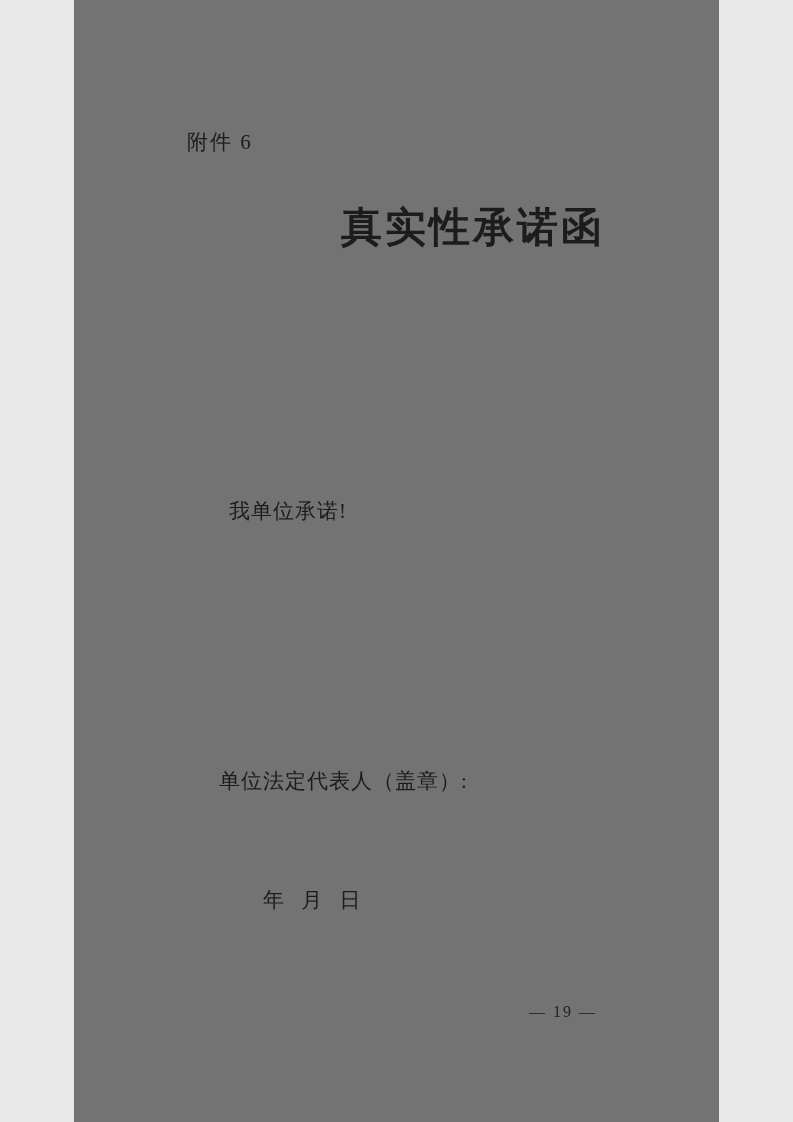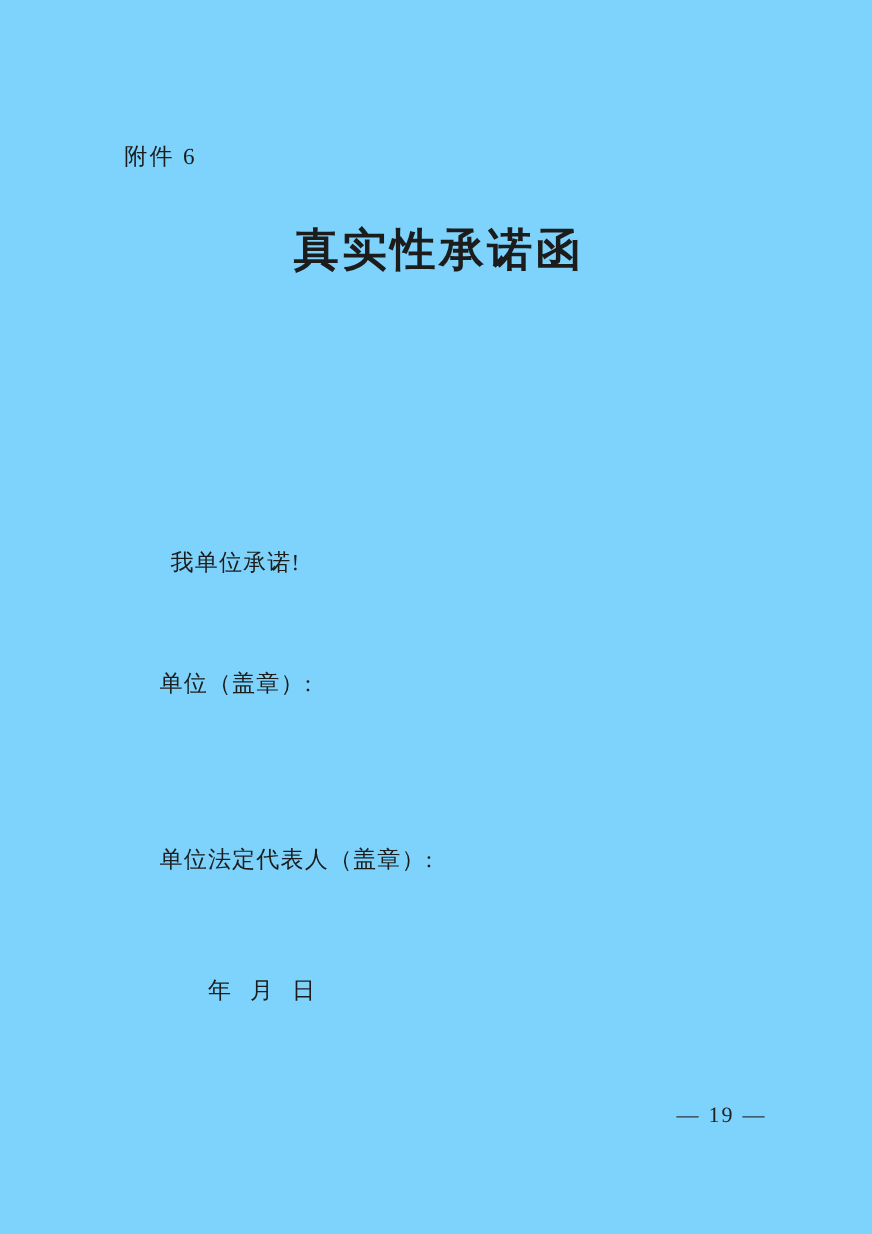--- a/index.html
+++ b/index.html
@@ -2,24 +2,24 @@
 <html><head>
 <meta charset="utf-8">
 <style>
   * { margin: 0; padding: 0; box-sizing: border-box; }
   html, body {
     background: #e8e8e8;
     font-family: "Liberation Serif", "DejaVu Serif", serif;
   }
   .page {
     position: relative;
-    width: 793px;
+    width: 645px;
     height: 1122px;
     margin: 0 auto;
-    background: #7dd3fc;
+    background: #737373;
     color: #1c1c1c;
     overflow: hidden;
   }
   .attachment-label {
     position: absolute;
     left: 113px;
     top: 128px;
     font-size: 21px;
     letter-spacing: 2px;
   }
@@ -80,41 +80,40 @@
   .date-line {
     position: absolute;
     left: 148px;
     top: 886px;
     font-size: 21px;
     letter-spacing: 6px;
     margin-left: 41px;
   }
   .page-number {
     position: absolute;
-    right: 96px;
+    right: 122px;
     top: 1003px;
-    font-size: 20px;
+    font-size: 16px;
     letter-spacing: 2px;
     color: #222;
   }
 </style>
 </head>
 <body>
 
 <div class="page">
 
   <div class="attachment-label">附件 6</div>
 
   <h1 class="doc-title">真实性承诺函</h1>
 
 
 
   <div class="closing-line">我单位承诺!</div>
 
-  <div class="sig-unit">单位（盖章）:</div>
 
   <div class="sig-representative">单位法定代表人（盖章）:</div>
 
   <div class="date-line">年 月 日</div>
 
   <div class="page-number">— 19 —</div>
 
 </div>
 
 </body></html>

